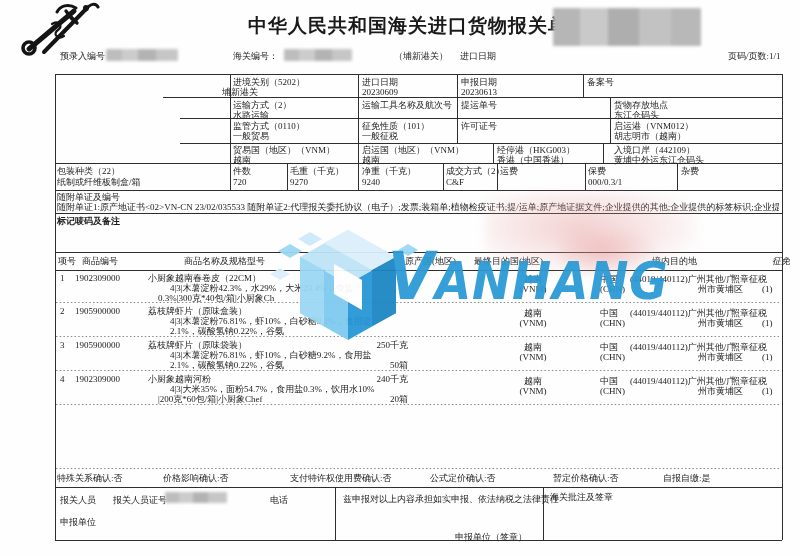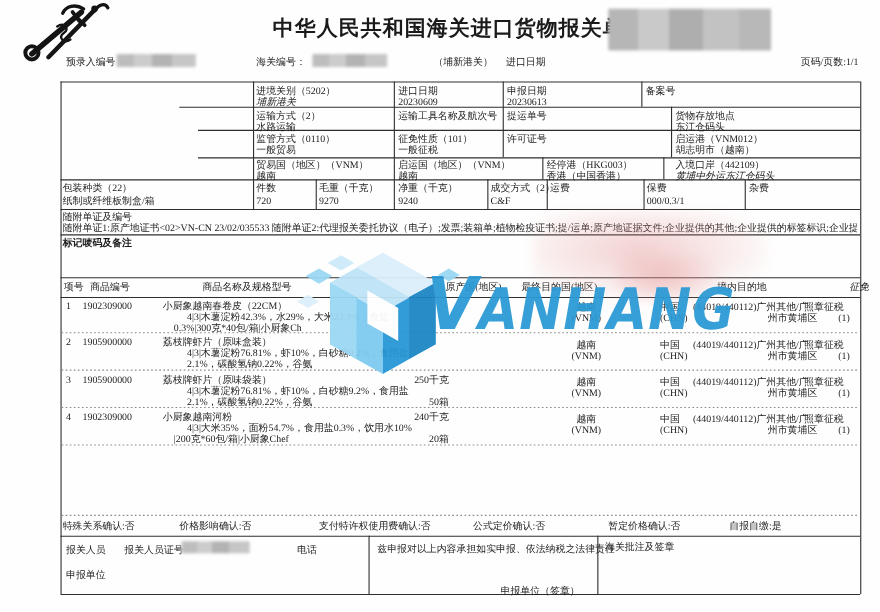--- a/index.html
+++ b/index.html
@@ -87,21 +87,21 @@
     <g stroke="#8a8a8a" stroke-width="1" stroke-dasharray="1.5,2.2">
       <line x1="56" y1="302.5" x2="781" y2="302.5"></line>
       <line x1="56" y1="336.5" x2="781" y2="336.5"></line>
       <line x1="56" y1="370.5" x2="781" y2="370.5"></line>
       <line x1="56" y1="404.5" x2="781" y2="404.5"></line>
       <line x1="56" y1="468.5" x2="781" y2="468.5"></line>
     </g>
   </svg>
 
   <div class="t" style="left:233px;top:77px;">进境关别（5202）</div>
-  <div class="t" style="left:233px;top:87px;font-style:italic;">埔新港关</div>
+  <div class="t" style="left:222px;top:87px;">埔新港关</div>
   <div class="t" style="left:362px;top:77px;">进口日期</div>
   <div class="t" style="left:362px;top:87px;">20230609</div>
   <div class="t" style="left:461px;top:77px;">申报日期</div>
   <div class="t" style="left:461px;top:87px;">20230613</div>
   <div class="t" style="left:587px;top:77px;">备案号</div>
 
   <div class="t" style="left:233px;top:100px;">运输方式（2）</div>
   <div class="t" style="left:233px;top:110px;">水路运输</div>
   <div class="t" style="left:362px;top:100px;text-align:center;">运输工具名称及航次号</div>
   <div class="t" style="left:461px;top:100px;">提运单号</div>
@@ -116,21 +116,21 @@
   <div class="t" style="left:614px;top:121px;">启运港（VNM012）</div>
   <div class="t" style="left:614px;top:131px;">胡志明市（越南）</div>
 
   <div class="t" style="left:233px;top:145px;">贸易国（地区）（VNM）</div>
   <div class="t" style="left:233px;top:155px;">越南</div>
   <div class="t" style="left:362px;top:145px;">启运国（地区）（VNM）</div>
   <div class="t" style="left:362px;top:155px;">越南</div>
   <div class="t" style="left:497px;top:145px;">经停港（HKG003）</div>
   <div class="t" style="left:497px;top:155px;">香港（中国香港）</div>
   <div class="t" style="left:614px;top:145px;">入境口岸（442109）</div>
-  <div class="t" style="left:614px;top:155px;font-style:italic;">黄埔中外运东江仓码头</div>
+  <div class="t" style="left:614px;top:155px;">黄埔中外运东江仓码头</div>
 
   <div class="t" style="left:57px;top:166px;">包装种类（22）</div>
   <div class="t" style="left:57px;top:177px;">纸制或纤维板制盒/箱</div>
   <div class="t" style="left:233px;top:166px;">件数</div>
   <div class="t" style="left:233px;top:177px;">720</div>
   <div class="t" style="left:290px;top:166px;">毛重（千克）</div>
   <div class="t" style="left:290px;top:177px;">9270</div>
   <div class="t" style="left:362px;top:166px;">净重（千克）</div>
   <div class="t" style="left:362px;top:177px;">9240</div>
   <div class="t" style="left:446px;top:166px;">成交方式（2）</div>

